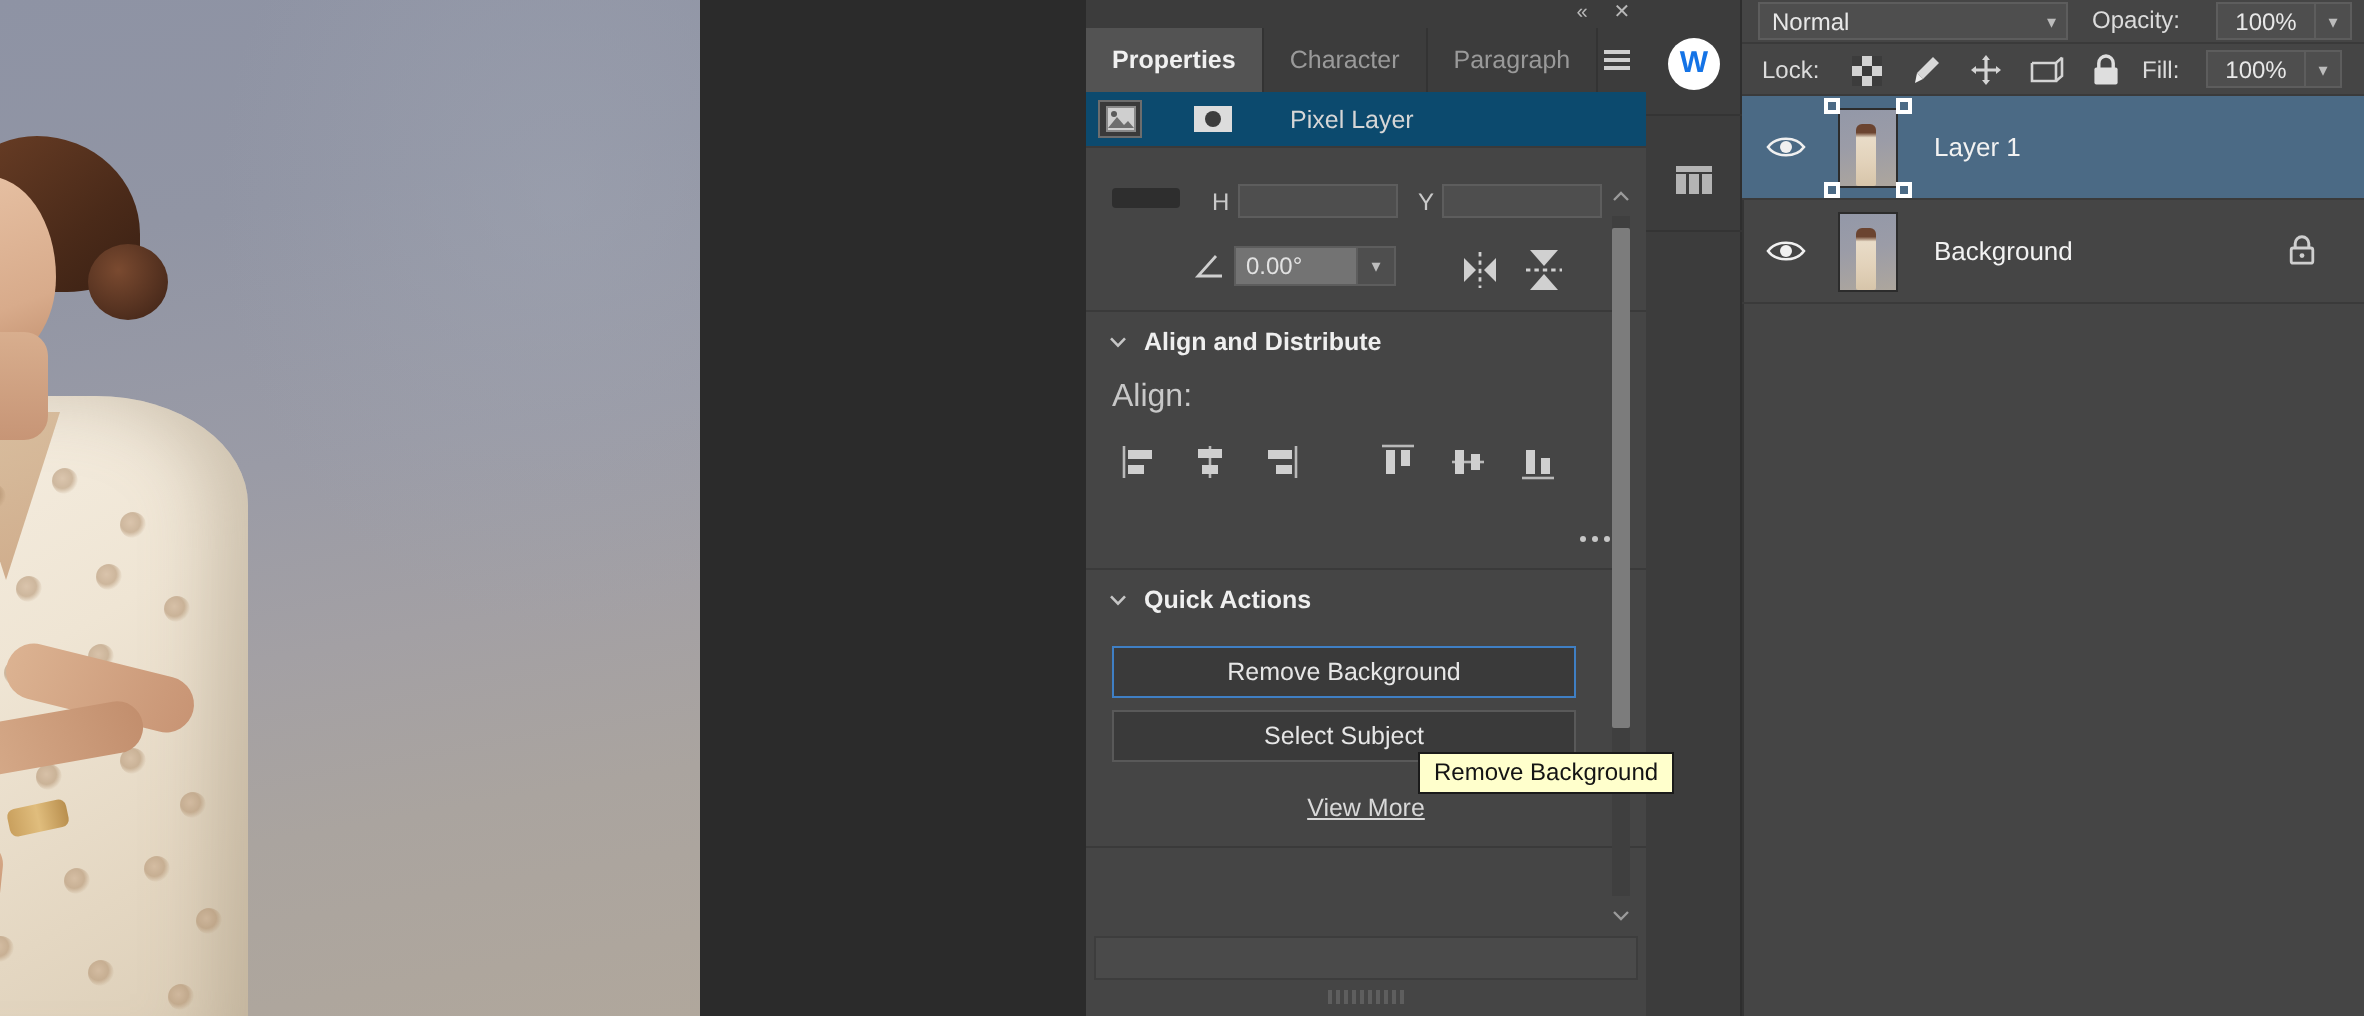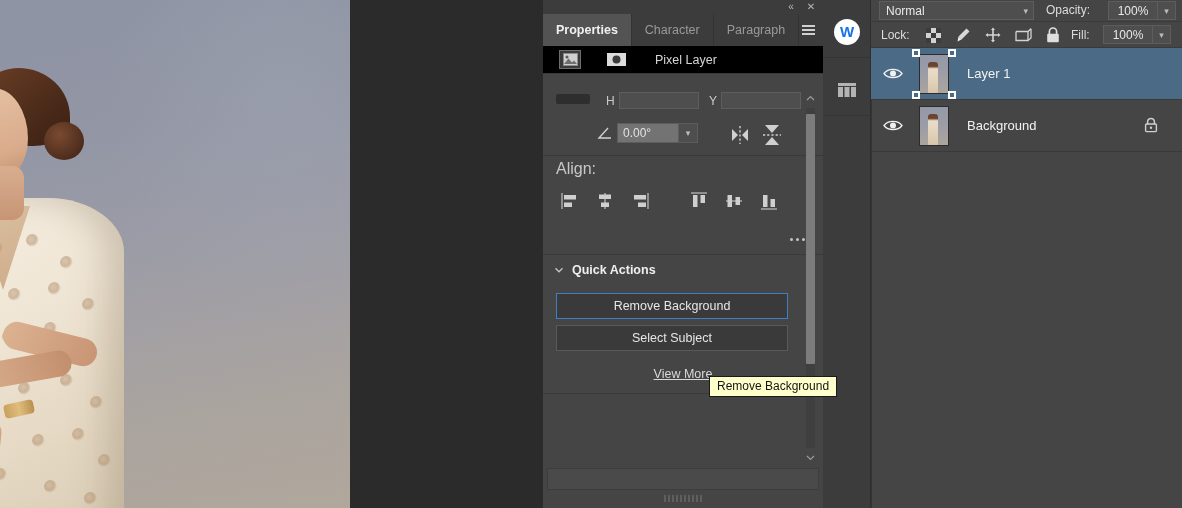--- a/index.html
+++ b/index.html
@@ -132,22 +132,22 @@
   .tab.active { background: #535353; color: #f0f0f0; font-weight: bold; }
   .panel-menu {
     position: absolute; right: 4px; top: 0; bottom: 0;
     width: 22px; display: flex; align-items: center; justify-content: center;
   }
   .hamburger { width: 13px; }
   .hamburger i { display: block; height: 1.6px; background: #cfcfcf; margin: 2.2px 0; }
 
   .pl-row {
     height: 28px; display: flex; align-items: center;
-    padding-left: 16px; gap: 24px;
-    background: #000000;
+    padding-left: 6px; gap: 24px;
+    background: #0c4a6e;
     border-bottom: 1px solid #3a3a3a;
   }
   .pl-icon {
     width: 22px; height: 19px; display: flex; align-items: center; justify-content: center;
   }
   .pl-icon.sel { background: #3a3a3a; border: 1px solid #6d6d6d; }
   .pl-label { font-size: 12.5px; color: #d6d6d6; margin-left: 4px; }
 
   
   .prop-body {
@@ -537,20 +537,28 @@
             <svg width="24" height="26" viewBox="0 0 24 26">
               <path d="M5 3 L19 3 L12 11 Z" fill="#d0d0d0"></path>
               <path d="M5 23 L19 23 L12 15 Z" fill="#d0d0d0"></path>
               <line x1="3" y1="13" x2="21" y2="13" stroke="#d0d0d0" stroke-width="1.4" stroke-dasharray="2.2,2"></line>
             </svg>
           </div>
         </div>
       </div>
 
       <div class="section">
+        <div class="sec-head">
+          <span class="chev">
+            <svg viewBox="0 0 10 10">
+                <path d="M1.5 3.2 L5 6.8 L8.5 3.2" fill="none" stroke="#c6c6c6" stroke-width="1.3"></path>
+              </svg>
+          </span>
+          <span class="sec-title">Align and Distribute</span>
+        </div>
         <div class="align-label">Align:</div>
         <div class="align-row">
           <div class="align-btn" style="left:14px;">
             <svg width="22" height="22" viewBox="0 0 22 22">
               <line x1="3" y1="3" x2="3" y2="19" stroke="#b9b9b9" stroke-width="1.3"></line>
               <rect x="5" y="5" width="12" height="4.5" fill="#cfcfcf"></rect>
               <rect x="5" y="12.5" width="8" height="4.5" fill="#cfcfcf"></rect>
             </svg>
           </div>
           <div class="align-btn" style="left:49px;">

